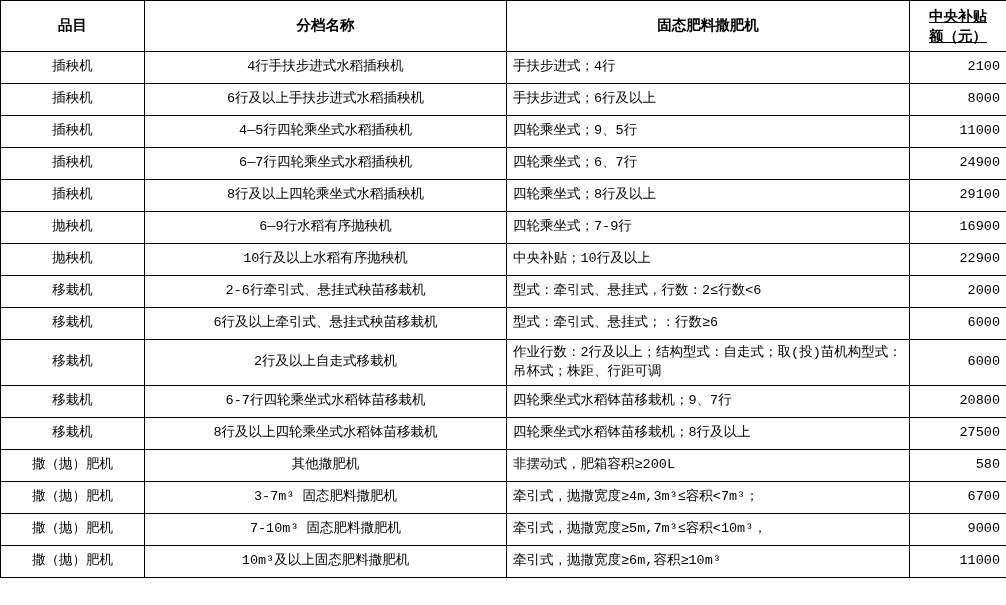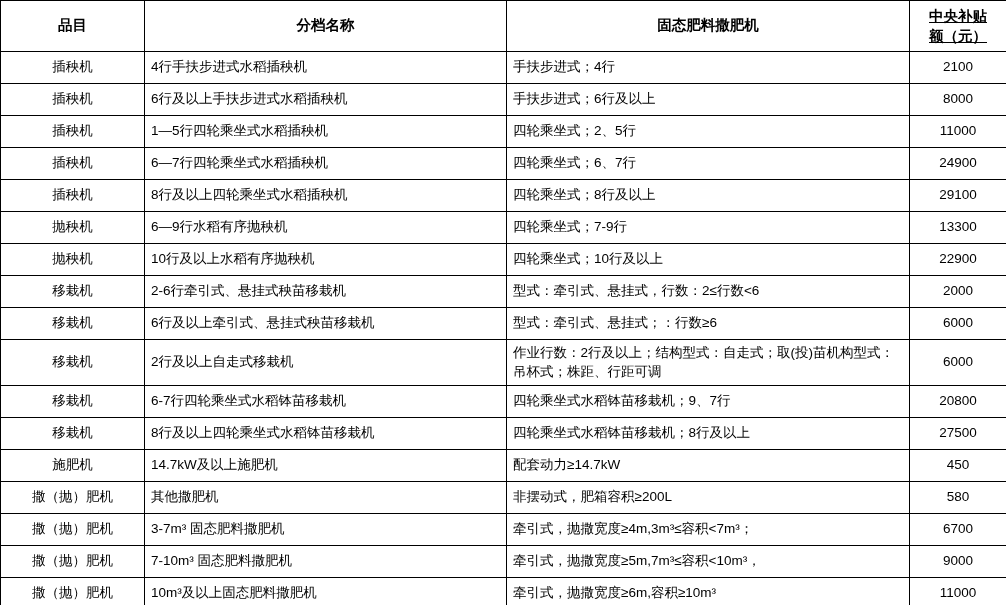--- a/index.html
+++ b/index.html
@@ -50,32 +50,32 @@
   }
   thead th.head-amount {
     line-height: 1.4;
     text-decoration: underline;
   }
   td.col-item {
     text-align: center;
     white-space: nowrap;
   }
   td.col-grade {
-    text-align: left;
+    text-align: center;
   }
   td.col-spec {
     text-align: left;
     margin-left: 28px;
   }
   td.col-amount {
-    text-align: center;
+    text-align: right;
     padding-right: 8px;
     white-space: nowrap;
   }
-  tbody tr { height: 32px; }
+  tbody tr { height: 32px; font-family: Liberation Mono, monospace; }
   tbody tr.tall { height: 46px; }
 </style>
 </head>
 <body>
 
 <div class="sheet">
   <table class="subsidy">
     <colgroup>
       <col class="c1">
         <col class="c2">
@@ -101,46 +101,46 @@
           <td class="col-amount">2100</td>
         </tr>
         <tr>
           <td class="col-item">插秧机</td>
           <td class="col-grade">6行及以上手扶步进式水稻插秧机</td>
           <td class="col-spec">手扶步进式；6行及以上</td>
           <td class="col-amount">8000</td>
         </tr>
         <tr>
           <td class="col-item">插秧机</td>
-          <td class="col-grade">1—5行四轮乘坐式水稻插秧机</td>
-          <td class="col-spec">四轮乘坐式；2、5行</td>
+          <td class="col-grade">4—5行四轮乘坐式水稻插秧机</td>
+          <td class="col-spec">四轮乘坐式；9、5行</td>
           <td class="col-amount">11000</td>
         </tr>
         <tr>
           <td class="col-item">插秧机</td>
           <td class="col-grade">6—7行四轮乘坐式水稻插秧机</td>
           <td class="col-spec">四轮乘坐式；6、7行</td>
           <td class="col-amount">24900</td>
         </tr>
         <tr>
           <td class="col-item">插秧机</td>
           <td class="col-grade">8行及以上四轮乘坐式水稻插秧机</td>
           <td class="col-spec">四轮乘坐式；8行及以上</td>
           <td class="col-amount">29100</td>
         </tr>
         <tr>
           <td class="col-item">抛秧机</td>
           <td class="col-grade">6—9行水稻有序抛秧机</td>
           <td class="col-spec">四轮乘坐式；7-9行</td>
-          <td class="col-amount">13300</td>
+          <td class="col-amount">16900</td>
         </tr>
         <tr>
           <td class="col-item">抛秧机</td>
           <td class="col-grade">10行及以上水稻有序抛秧机</td>
-          <td class="col-spec">四轮乘坐式；10行及以上</td>
+          <td class="col-spec">中央补贴；10行及以上</td>
           <td class="col-amount">22900</td>
         </tr>
         <tr>
           <td class="col-item">移栽机</td>
           <td class="col-grade">2-6行牵引式、悬挂式秧苗移栽机</td>
           <td class="col-spec">型式：牵引式、悬挂式，行数：2≤行数&lt;6</td>
           <td class="col-amount">2000</td>
         </tr>
         <tr>
           <td class="col-item">移栽机</td>
@@ -160,26 +160,20 @@
           <td class="col-spec">四轮乘坐式水稻钵苗移栽机；9、7行</td>
           <td class="col-amount">20800</td>
         </tr>
         <tr>
           <td class="col-item">移栽机</td>
           <td class="col-grade">8行及以上四轮乘坐式水稻钵苗移栽机</td>
           <td class="col-spec">四轮乘坐式水稻钵苗移栽机；8行及以上</td>
           <td class="col-amount">27500</td>
         </tr>
         <tr>
-          <td class="col-item">施肥机</td>
-          <td class="col-grade">14.7kW及以上施肥机</td>
-          <td class="col-spec">配套动力≥14.7kW</td>
-          <td class="col-amount">450</td>
-        </tr>
-        <tr>
           <td class="col-item">撒（抛）肥机</td>
           <td class="col-grade">其他撒肥机</td>
           <td class="col-spec">非摆动式，肥箱容积≥200L</td>
           <td class="col-amount">580</td>
         </tr>
         <tr>
           <td class="col-item">撒（抛）肥机</td>
           <td class="col-grade">3-7m³ 固态肥料撒肥机</td>
           <td class="col-spec">牵引式，抛撒宽度≥4m,3m³≤容积&lt;7m³；</td>
           <td class="col-amount">6700</td>

